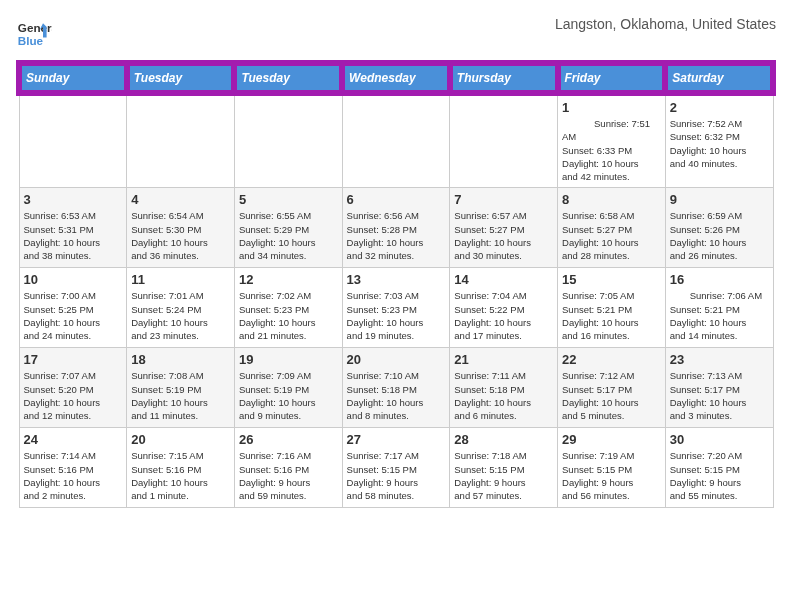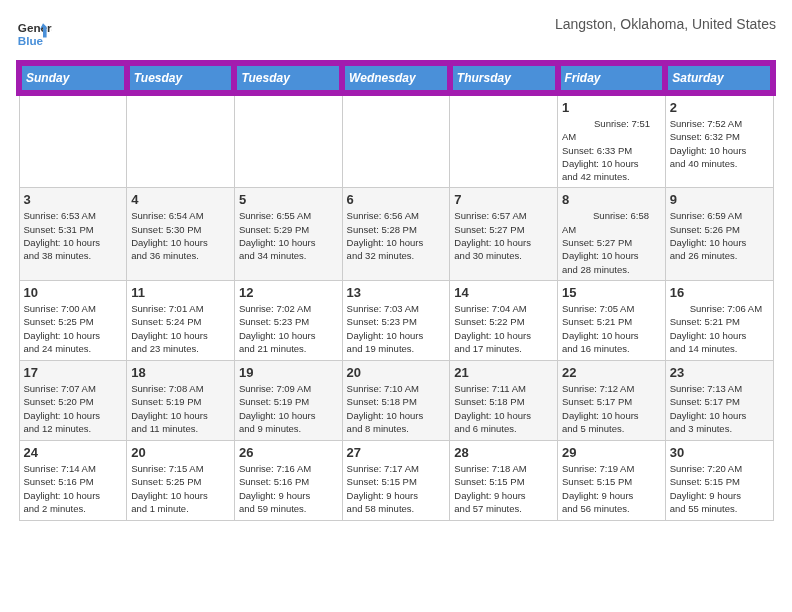--- a/index.html
+++ b/index.html
@@ -140,21 +140,21 @@
 Daylight: 10 hours
 and 34 minutes.</span></td>
         <td><span class="day-number">6</span><span class="day-info" style="white-space: pre-line;">Sunrise: 6:56 AM
 Sunset: 5:28 PM
 Daylight: 10 hours
 and 32 minutes.</span></td>
         <td><span class="day-number">7</span><span class="day-info" style="white-space: pre-line; margin-top: 32px;">Sunrise: 6:57 AM
 Sunset: 5:27 PM
 Daylight: 10 hours
 and 30 minutes.</span></td>
-        <td><span class="day-number">8</span><span class="day-info" style="white-space: pre-line; margin-left: 31px;">Sunrise: 6:58 AM
+        <td><span class="day-number">8</span><span class="day-info" style="white-space: pre-line;">Sunrise: 6:58 AM
 Sunset: 5:27 PM
 Daylight: 10 hours
 and 28 minutes.</span></td>
         <td><span class="day-number">9</span><span class="day-info" style="white-space: pre-line;">Sunrise: 6:59 AM
 Sunset: 5:26 PM
 Daylight: 10 hours
 and 26 minutes.</span></td>
       </tr>
       <tr>
         <td><span class="day-number">10</span><span class="day-info" style="white-space: pre-line; margin-top: 40px;">Sunrise: 7:00 AM
@@ -215,21 +215,21 @@
 Sunset: 5:17 PM
 Daylight: 10 hours
 and 3 minutes.</span></td>
       </tr>
       <tr>
         <td><span class="day-number">24</span><span class="day-info" style="white-space: pre-line;">Sunrise: 7:14 AM
 Sunset: 5:16 PM
 Daylight: 10 hours
 and 2 minutes.</span></td>
         <td><span class="day-number">20</span><span class="day-info" style="white-space: pre-line;">Sunrise: 7:15 AM
-Sunset: 5:25 PM
+Sunset: 5:16 PM
 Daylight: 10 hours
 and 1 minute.</span></td>
         <td><span class="day-number">26</span><span class="day-info" style="white-space: pre-line;">Sunrise: 7:16 AM
 Sunset: 5:16 PM
 Daylight: 9 hours
 and 59 minutes.</span></td>
         <td><span class="day-number">27</span><span class="day-info" style="white-space: pre-line;">Sunrise: 7:17 AM
 Sunset: 5:15 PM
 Daylight: 9 hours
 and 58 minutes.</span></td>

